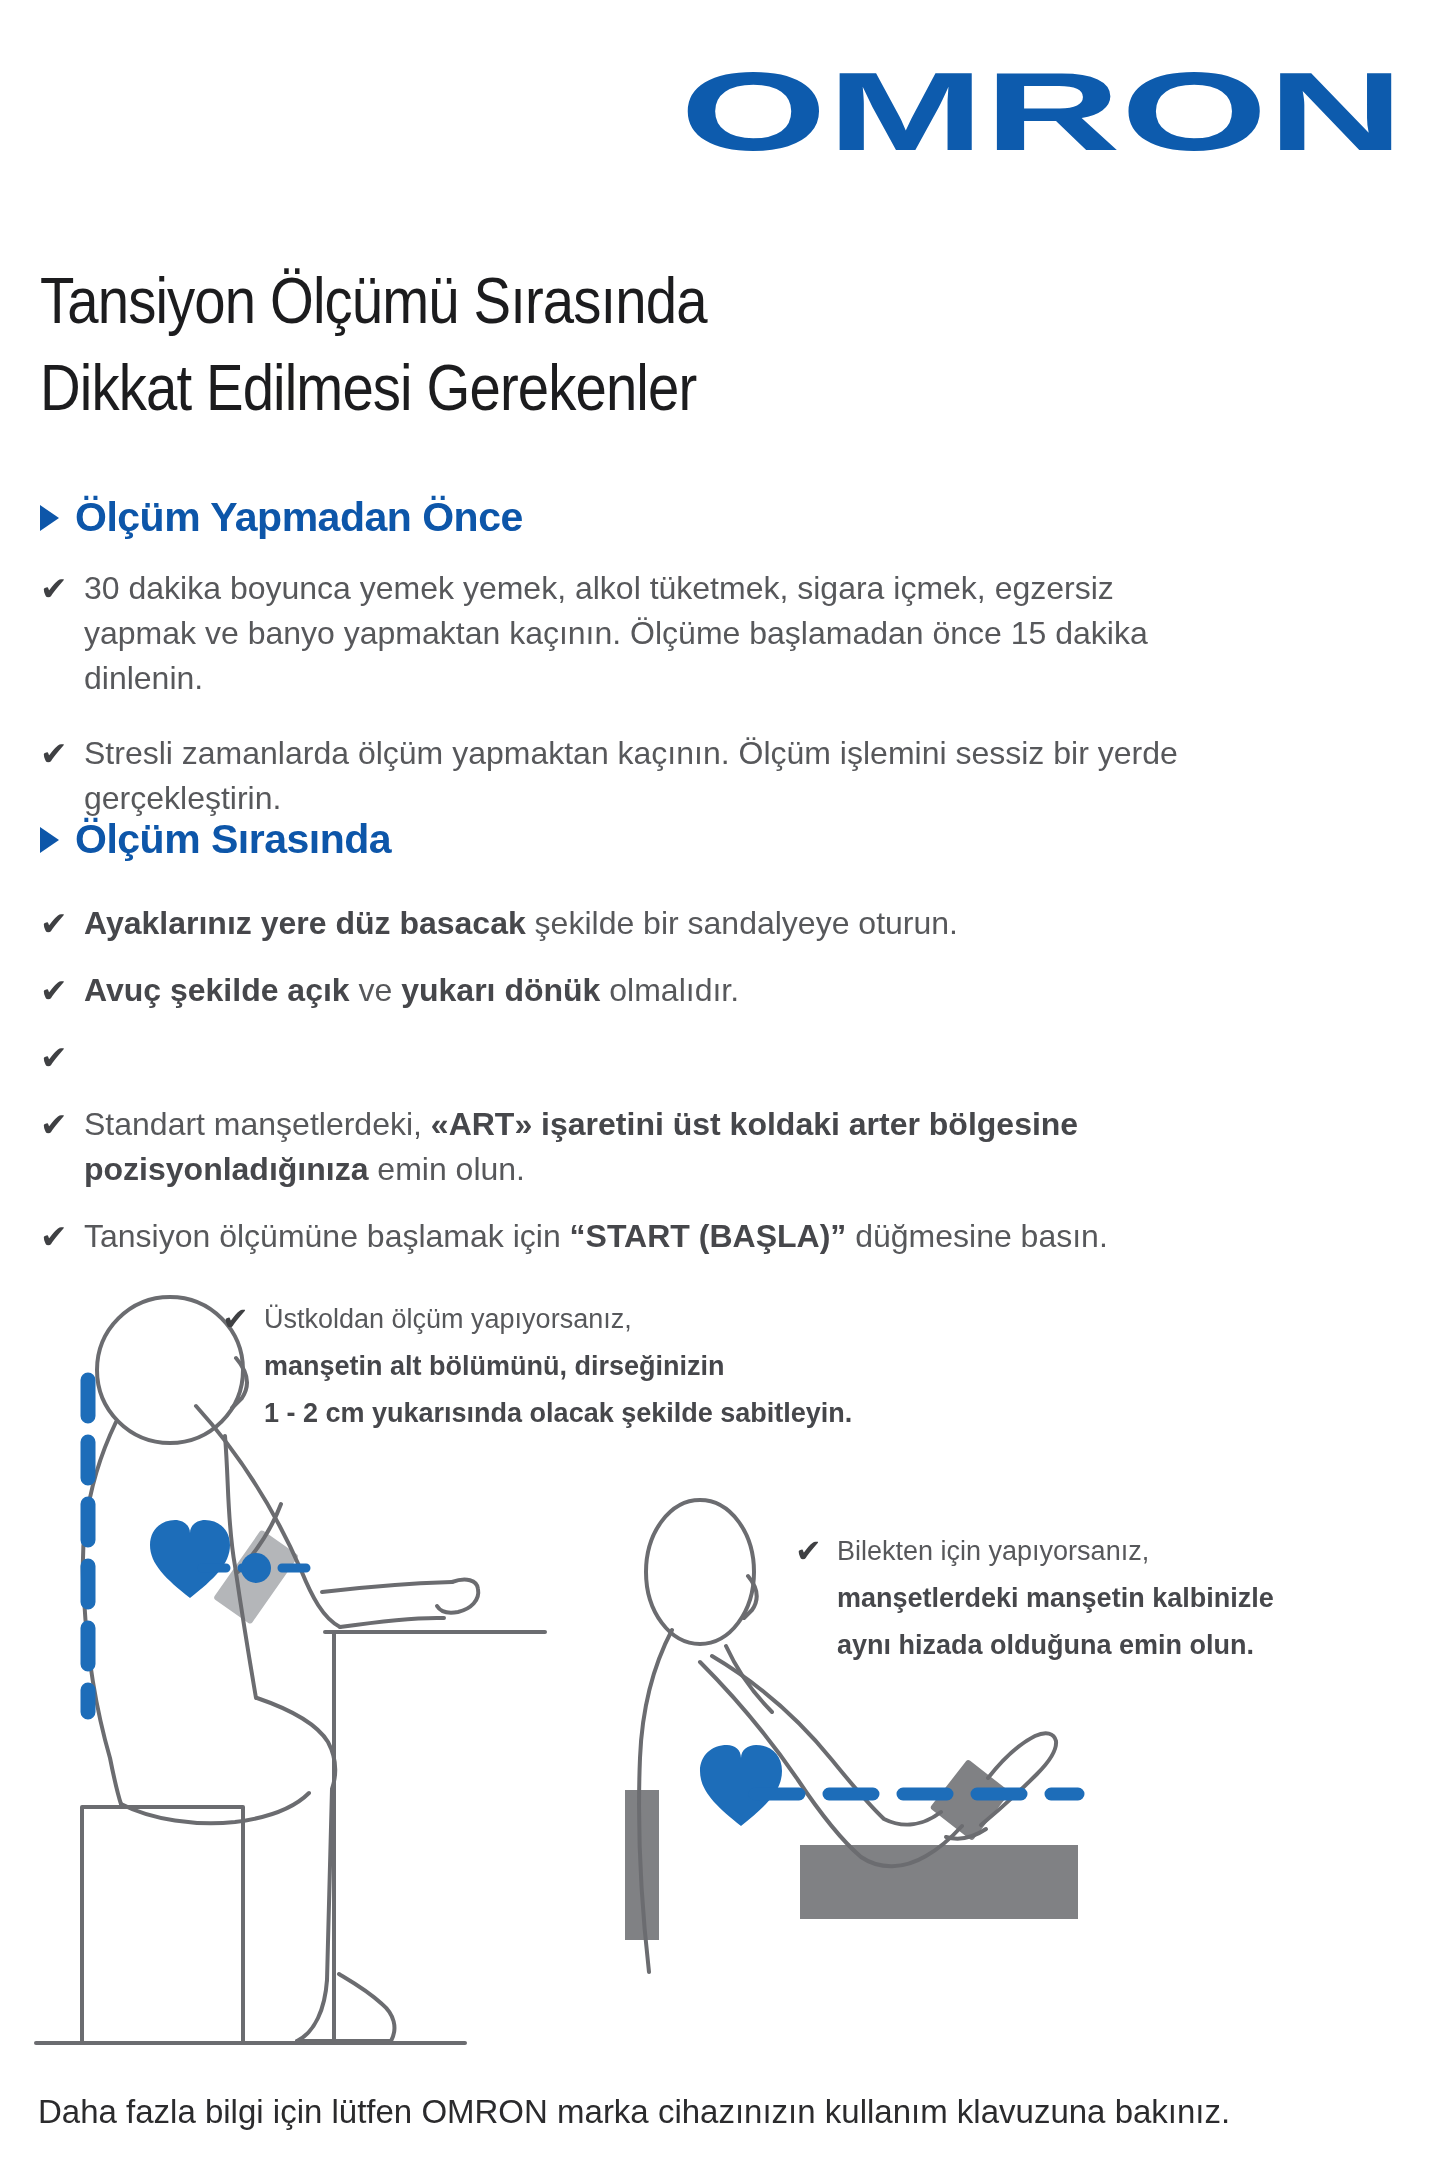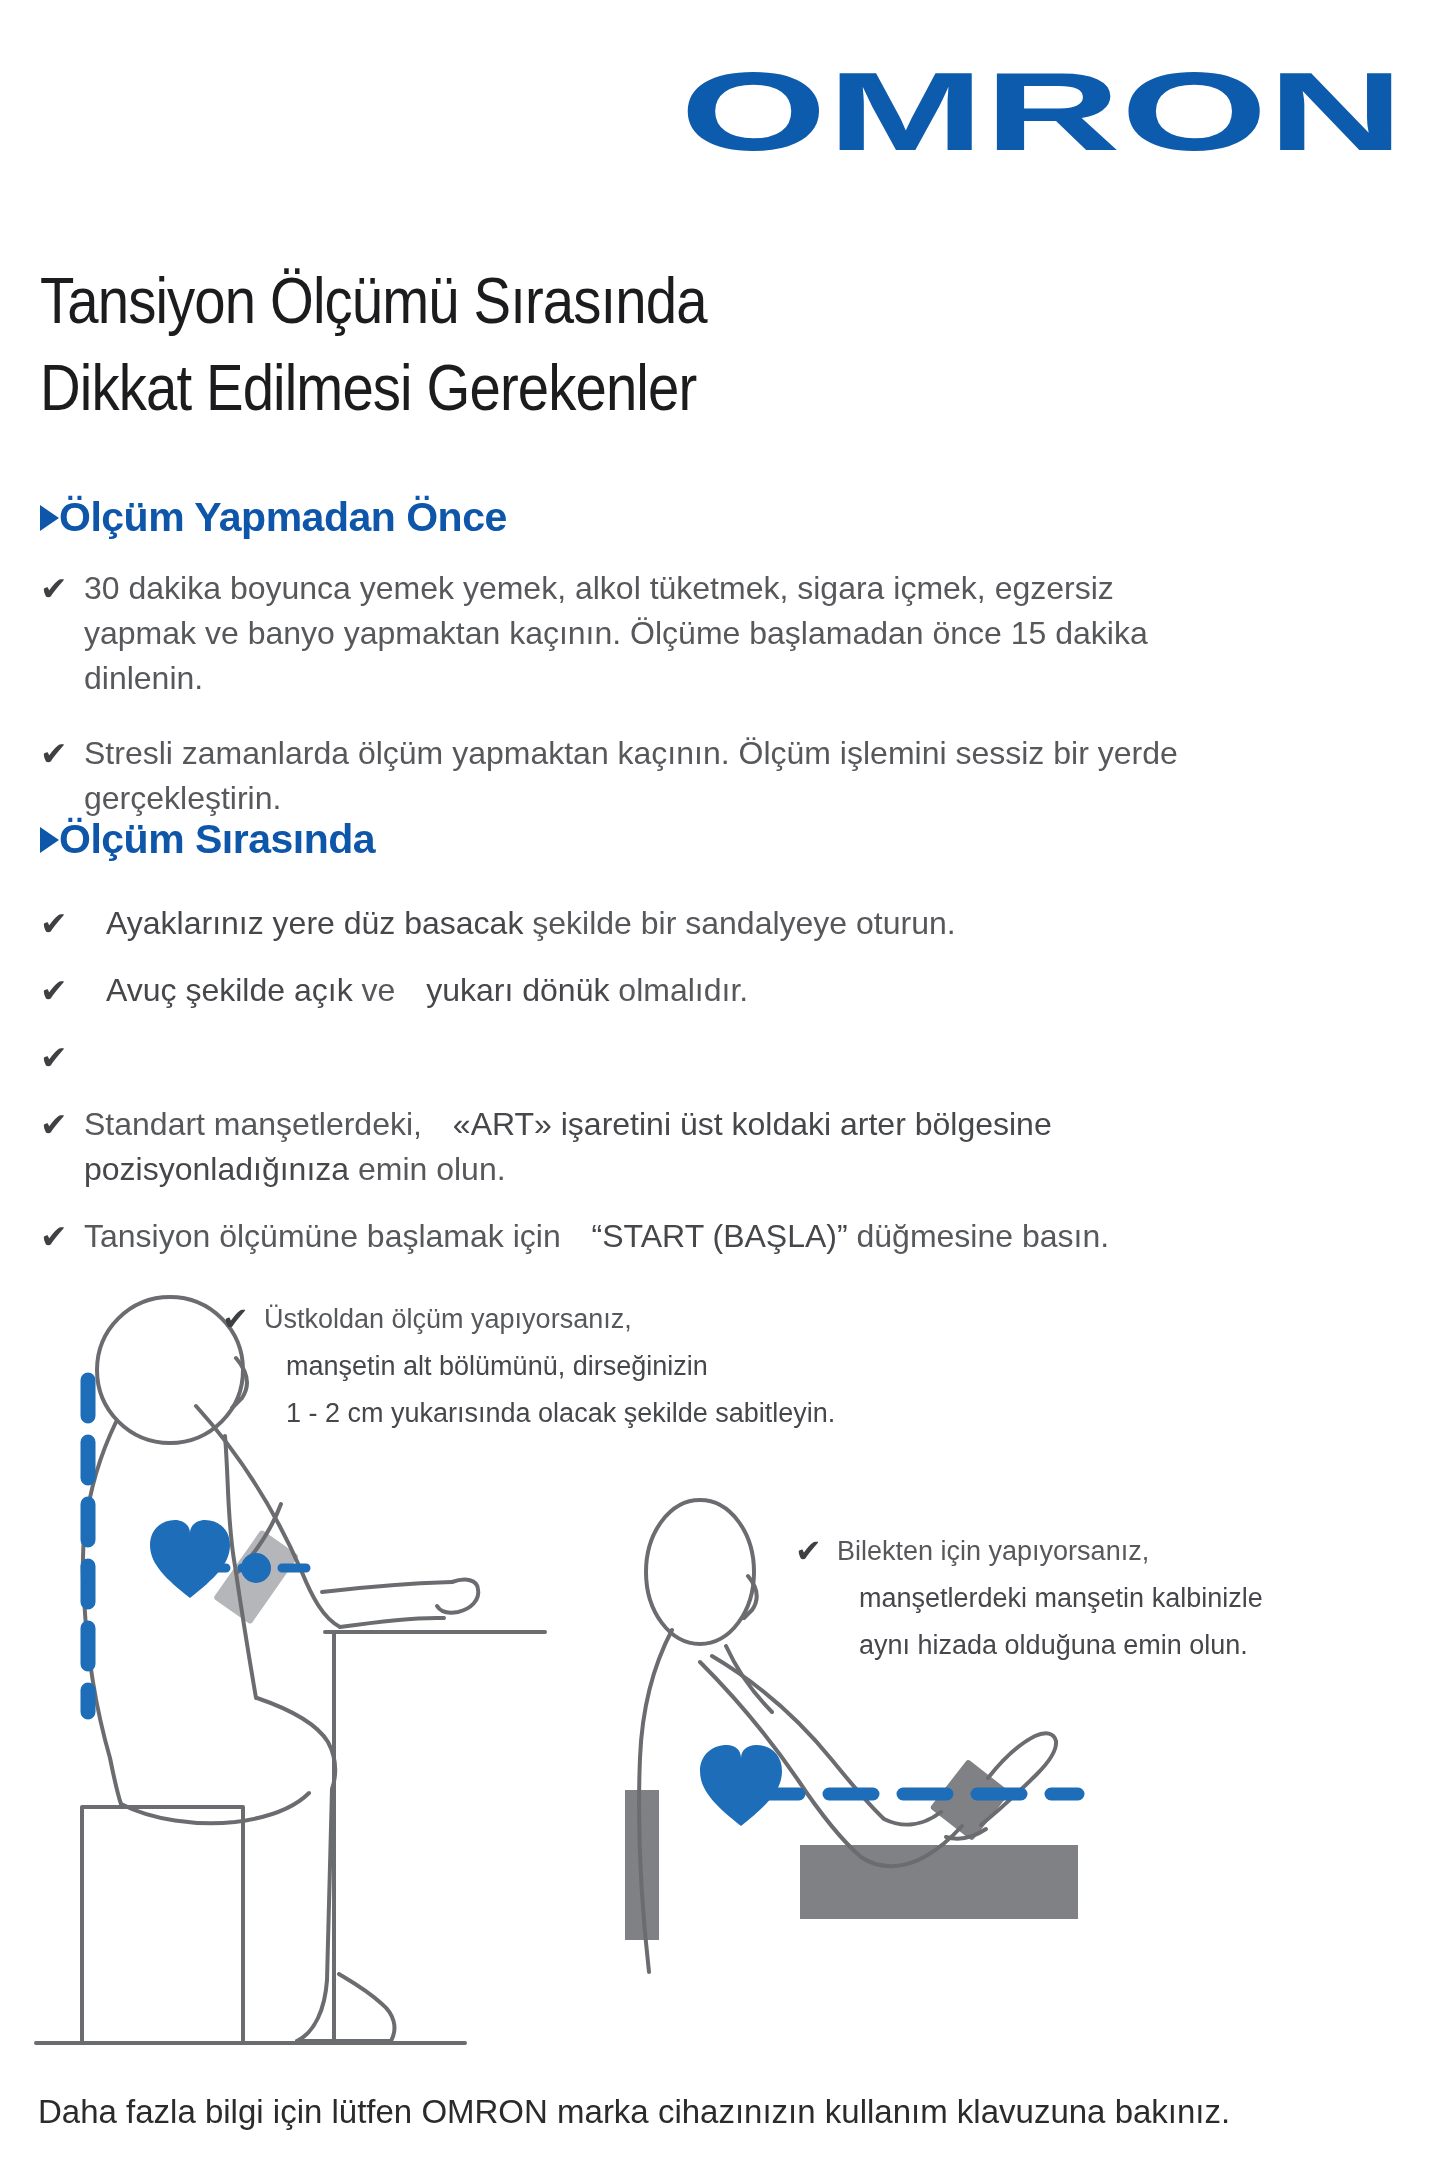--- a/index.html
+++ b/index.html
@@ -12,38 +12,38 @@
 
   
   .logo-wrap{right:28px;top:52px;width:740px;height:120px;}
   .logo-wrap text{fill:var(--brand_blue);font-weight:bold;font-family:"Liberation Sans","DejaVu Sans",sans-serif;}
 
   
   .title{left:40px;top:258px;color:var(--title_black);font-size:64px;line-height:87px;
     letter-spacing:-1px;transform:scaleX(.88);transform-origin:left top;white-space:nowrap;font-weight:400;}
 
   
-  .sec-head{display:flex;align-items:center;}
+  .sec-head{display:flex;align-items:center;gap:16px;}
   .sec-head .tri{width:0;height:0;border-left:19px solid var(--heading_blue);
     border-top:13px solid transparent;border-bottom:13px solid transparent;flex:0 0 auto;}
   .sec-head .ht{color:var(--heading_blue);font-size:41px;font-weight:bold;letter-spacing:-0.5px;white-space:nowrap;}
   .sec1-head{left:40px;top:494px;}
   .sec2-head{left:40px;top:816px;}
 
   
   .blist{left:40px;width:1360px;}
   .list1{top:566px;}
   .list2{top:901px;}
   .bitem{display:flex;align-items:flex-start;}
   .list1 .bitem{margin-bottom:30px;}
   .list2 .bitem{margin-bottom:22px;}
   .bcheck{flex:0 0 44px;color:var(--check_gray);font-size:33px;line-height:45px;
     font-family:"DejaVu Sans",sans-serif;}
   .btext{max-width:1150px;color:var(--text_gray);font-size:32px;line-height:45px;}
-  .seg-b{font-weight:normal;color:var(--text_gray_bold);margin-left:22px;}
+  .seg-b{font-weight:bold;color:var(--text_gray_bold);}
 
   
   .annot{display:flex;align-items:flex-start;}
   .annot .bcheck{flex:0 0 42px;font-size:32px;line-height:47px;}
   .annot .aline{color:var(--text_gray);font-size:27px;line-height:47px;white-space:nowrap;}
   .annot1{left:222px;top:1296px;}
   .annot2{left:795px;top:1528px;}
 
   
   .fig-svg{left:0;top:1280px;width:1440px;height:780px;}

